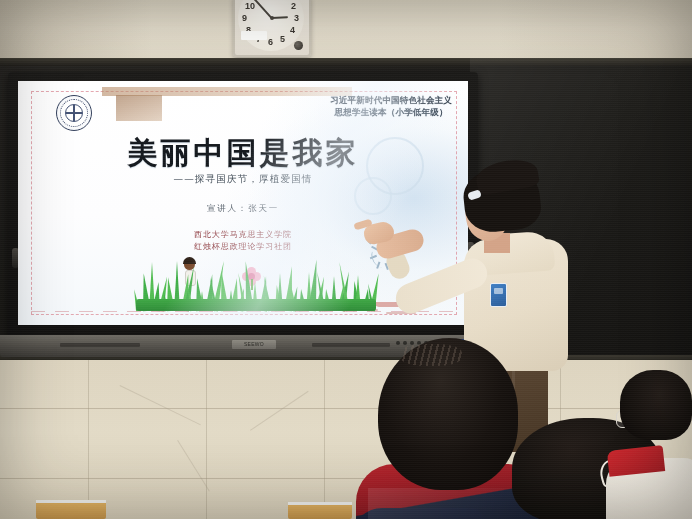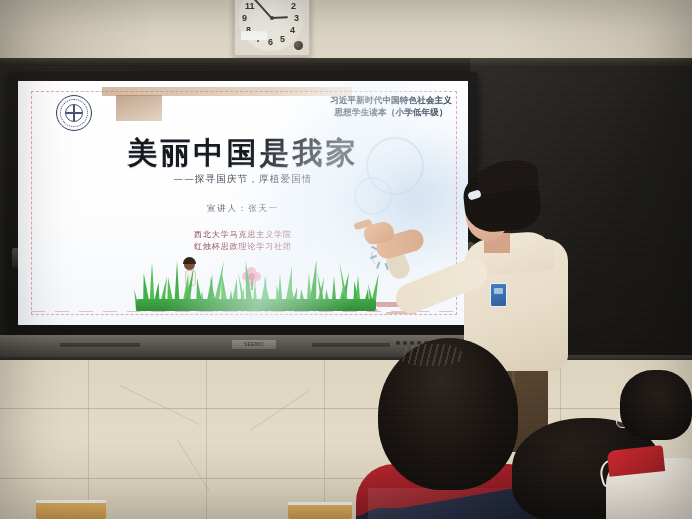--- a/index.html
+++ b/index.html
@@ -254,21 +254,21 @@
     <div class="clock-face">
 
       <span class="cnum" style="left:53px;top:16px">2</span>
       <span class="cnum" style="left:56px;top:28px">3</span>
       <span class="cnum" style="left:52px;top:40px">4</span>
       <span class="cnum" style="left:42px;top:49px">5</span>
       <span class="cnum" style="left:30px;top:52px">6</span>
       <span class="cnum" style="left:18px;top:49px">7</span>
       <span class="cnum" style="left:8px;top:40px">8</span>
       <span class="cnum" style="left:4px;top:28px">9</span>
-      <span class="cnum" style="left:7px;top:16px">11</span>
+      <span class="cnum" style="left:7px;top:16px">10</span>
 
       <span class="clock-brand">Seiko</span>
 
       <div class="hand" style="left:33px;top:32px;width:17px;height:2px;transform:rotate(-3deg);"></div>
       <div class="hand" style="left:33px;top:32px;width:26px;height:1.6px;transform:rotate(228deg);"></div>
       <div class="hand" style="left:32px;top:31px;width:4px;height:4px;border-radius:50%;"></div>
     </div>
     <div class="clock-label"></div>
     <div class="clock-pend"></div>
   </div>

